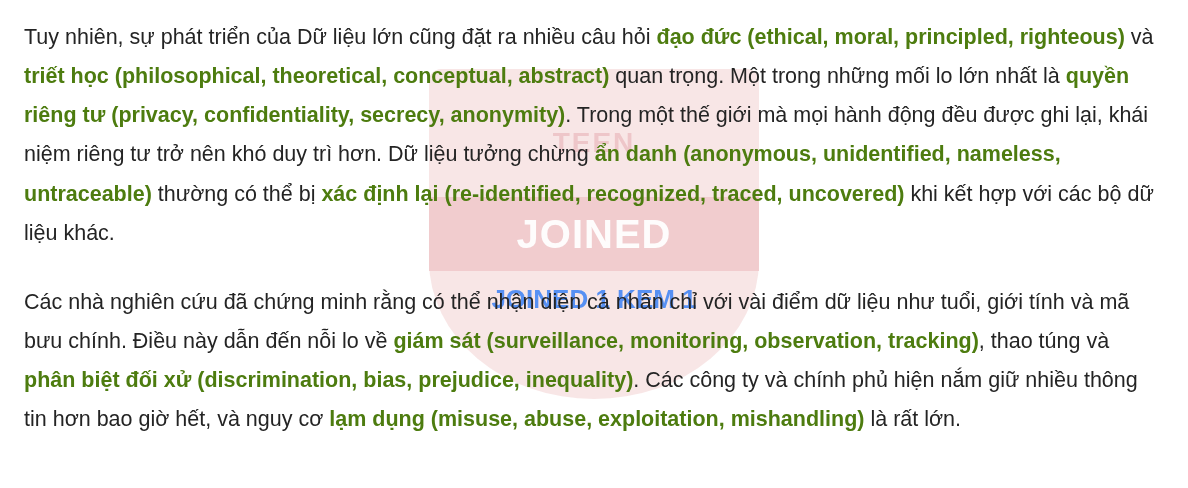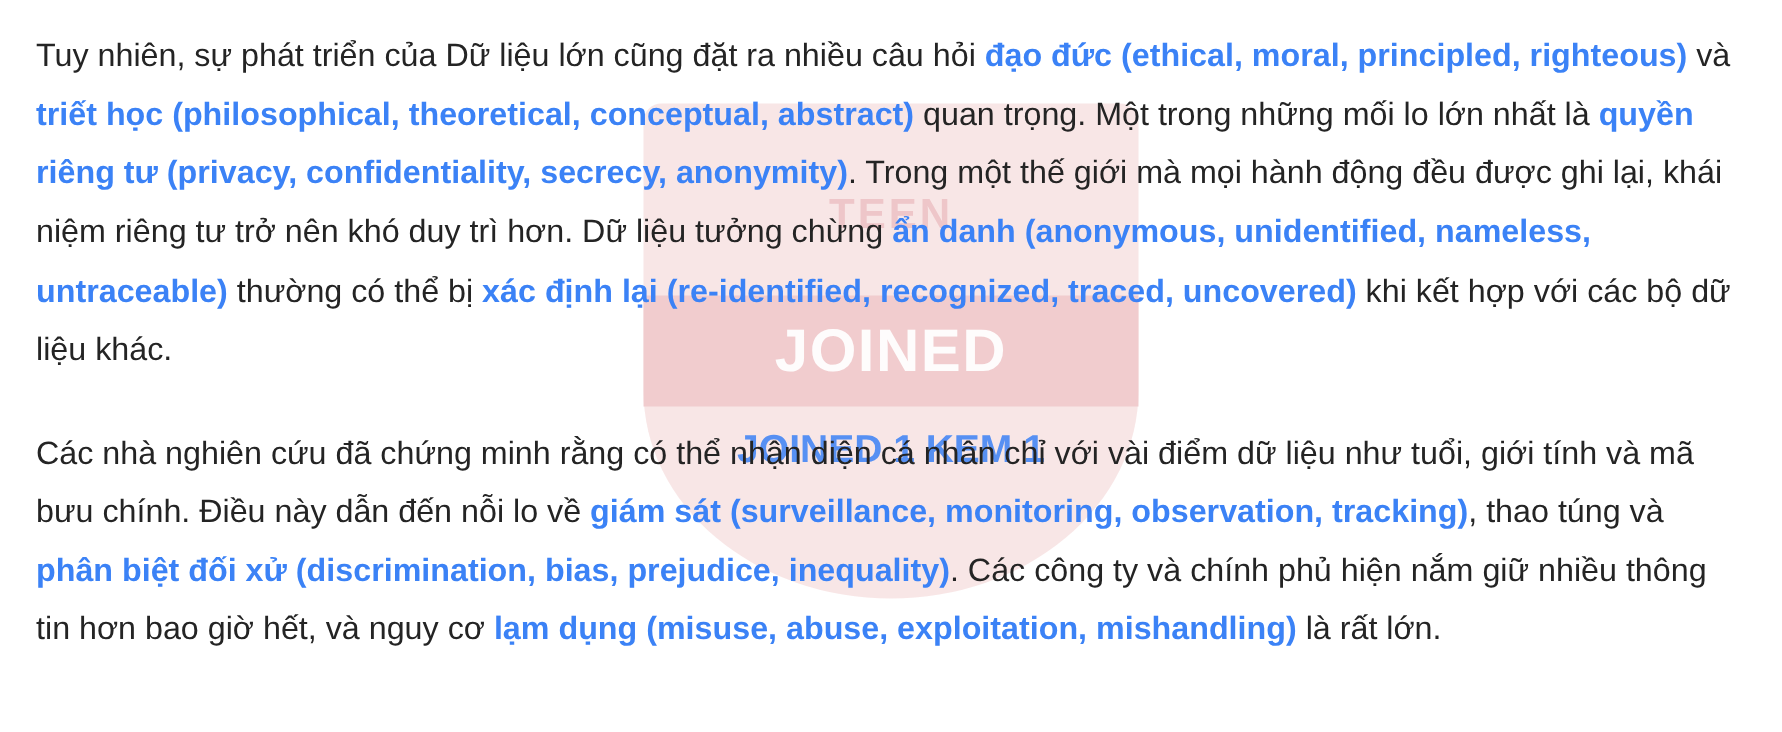--- a/index.html
+++ b/index.html
@@ -104,21 +104,21 @@
     z-index: 2;
   }
   p.para {
     margin: 0 0 30px 0;
     font-size: 21.5px;
     line-height: 1.82;
     color: #242424;
     text-align: left;
   }
   p.para:last-child { margin-bottom: 0; }
-  b { font-weight: bold; color: #3b82f6; }
+  b { font-weight: bold; color: #4d7c0f; }
 </style>
 </head>
 <body>
 
 <div id="page">
 
   <div id="watermark">
     <div class="shield">
       <div class="shield-shape"></div>
       <div class="wm-top">TEEN</div>

